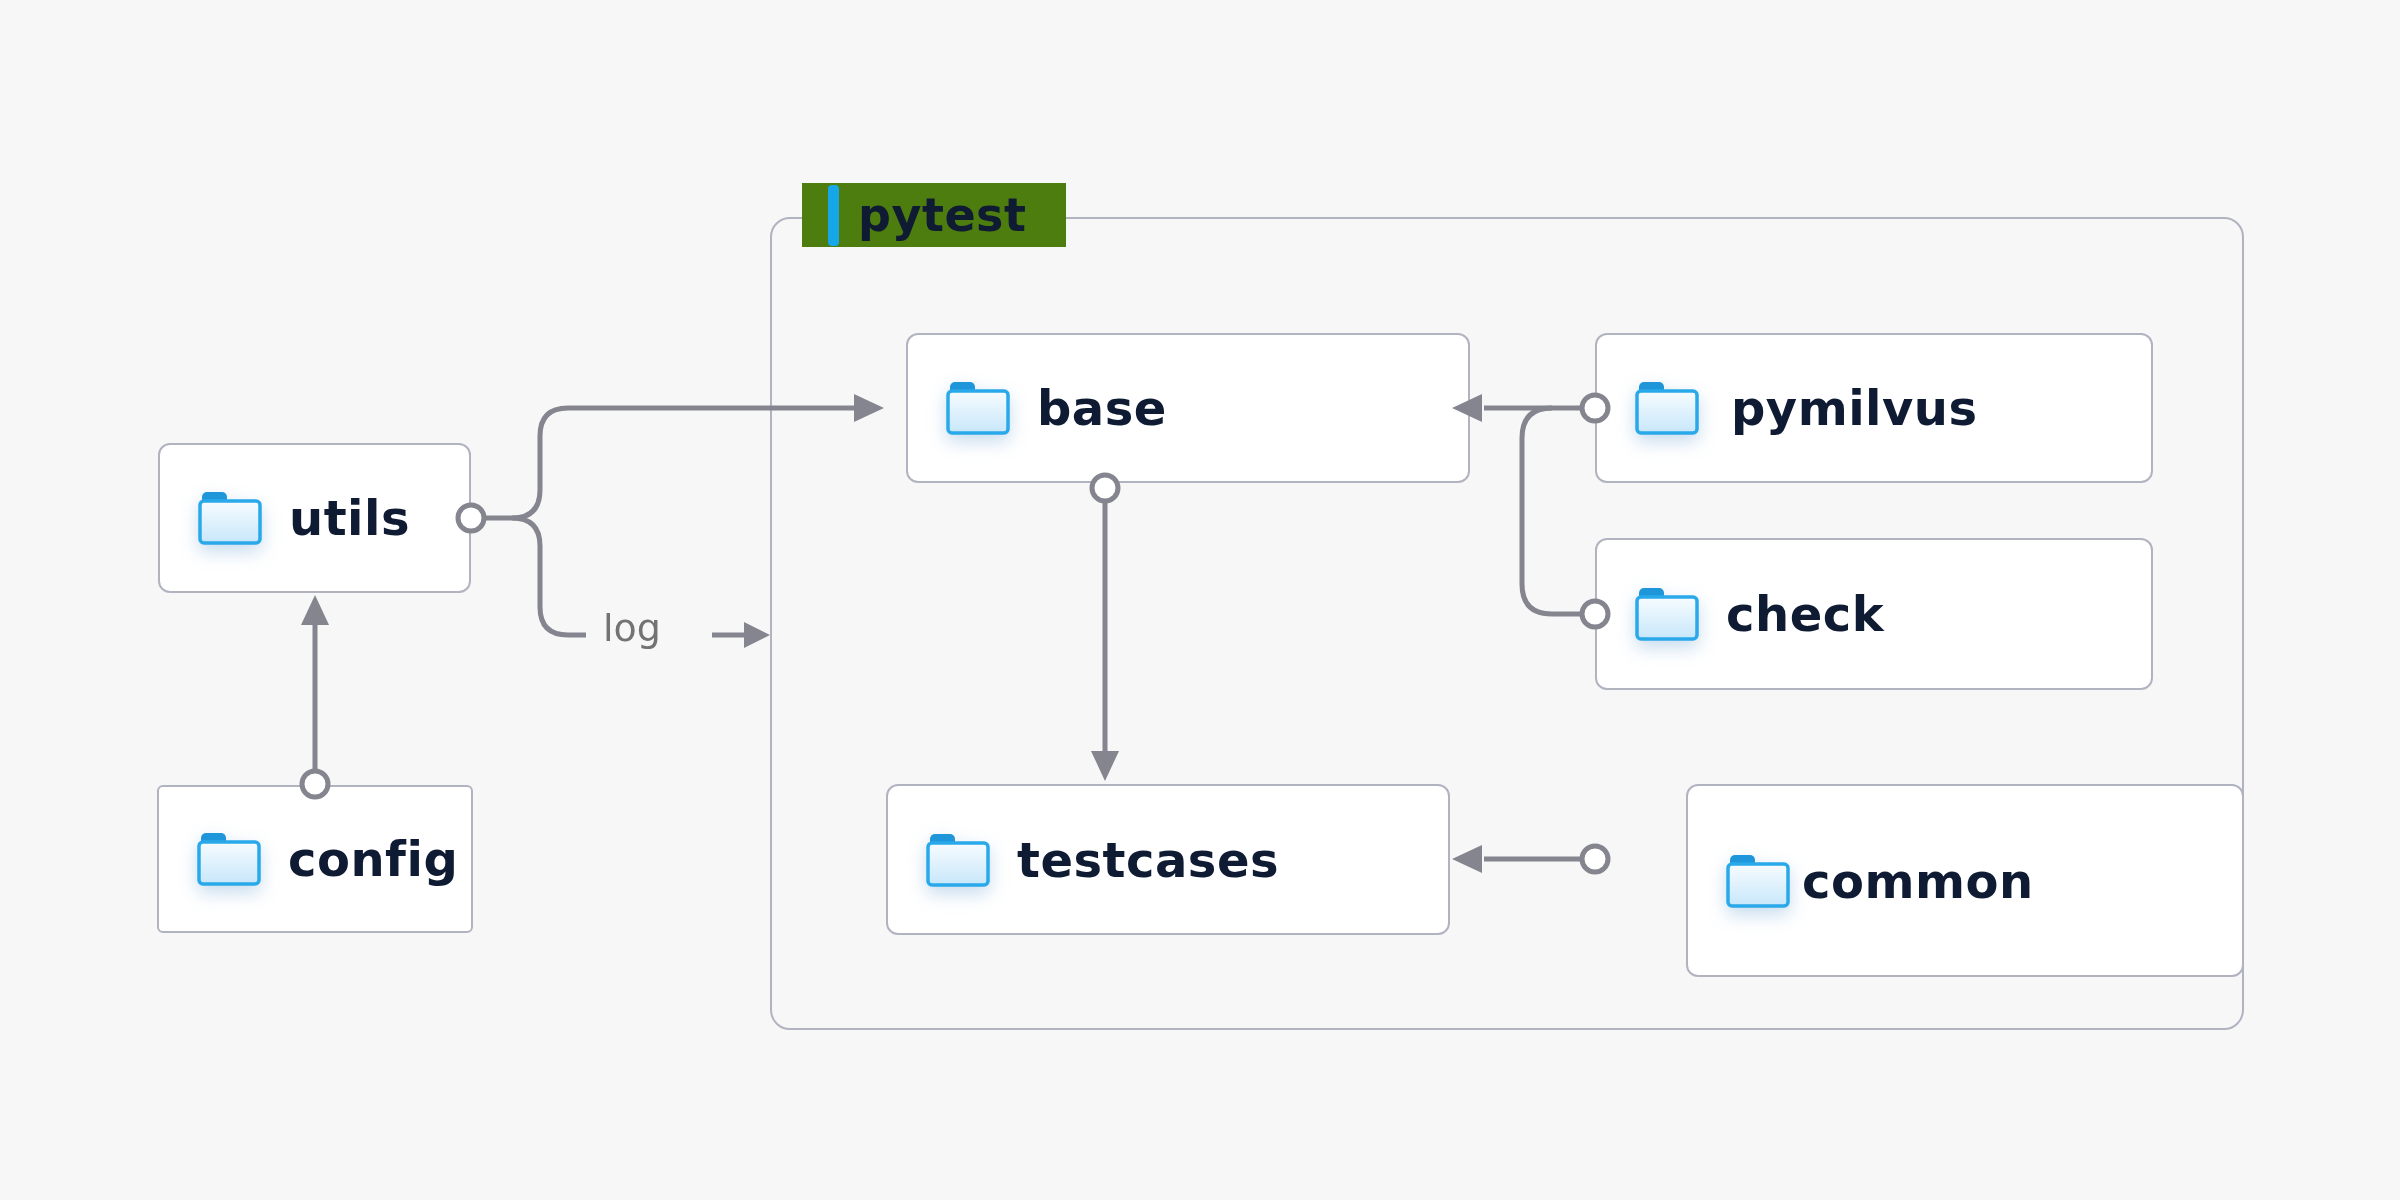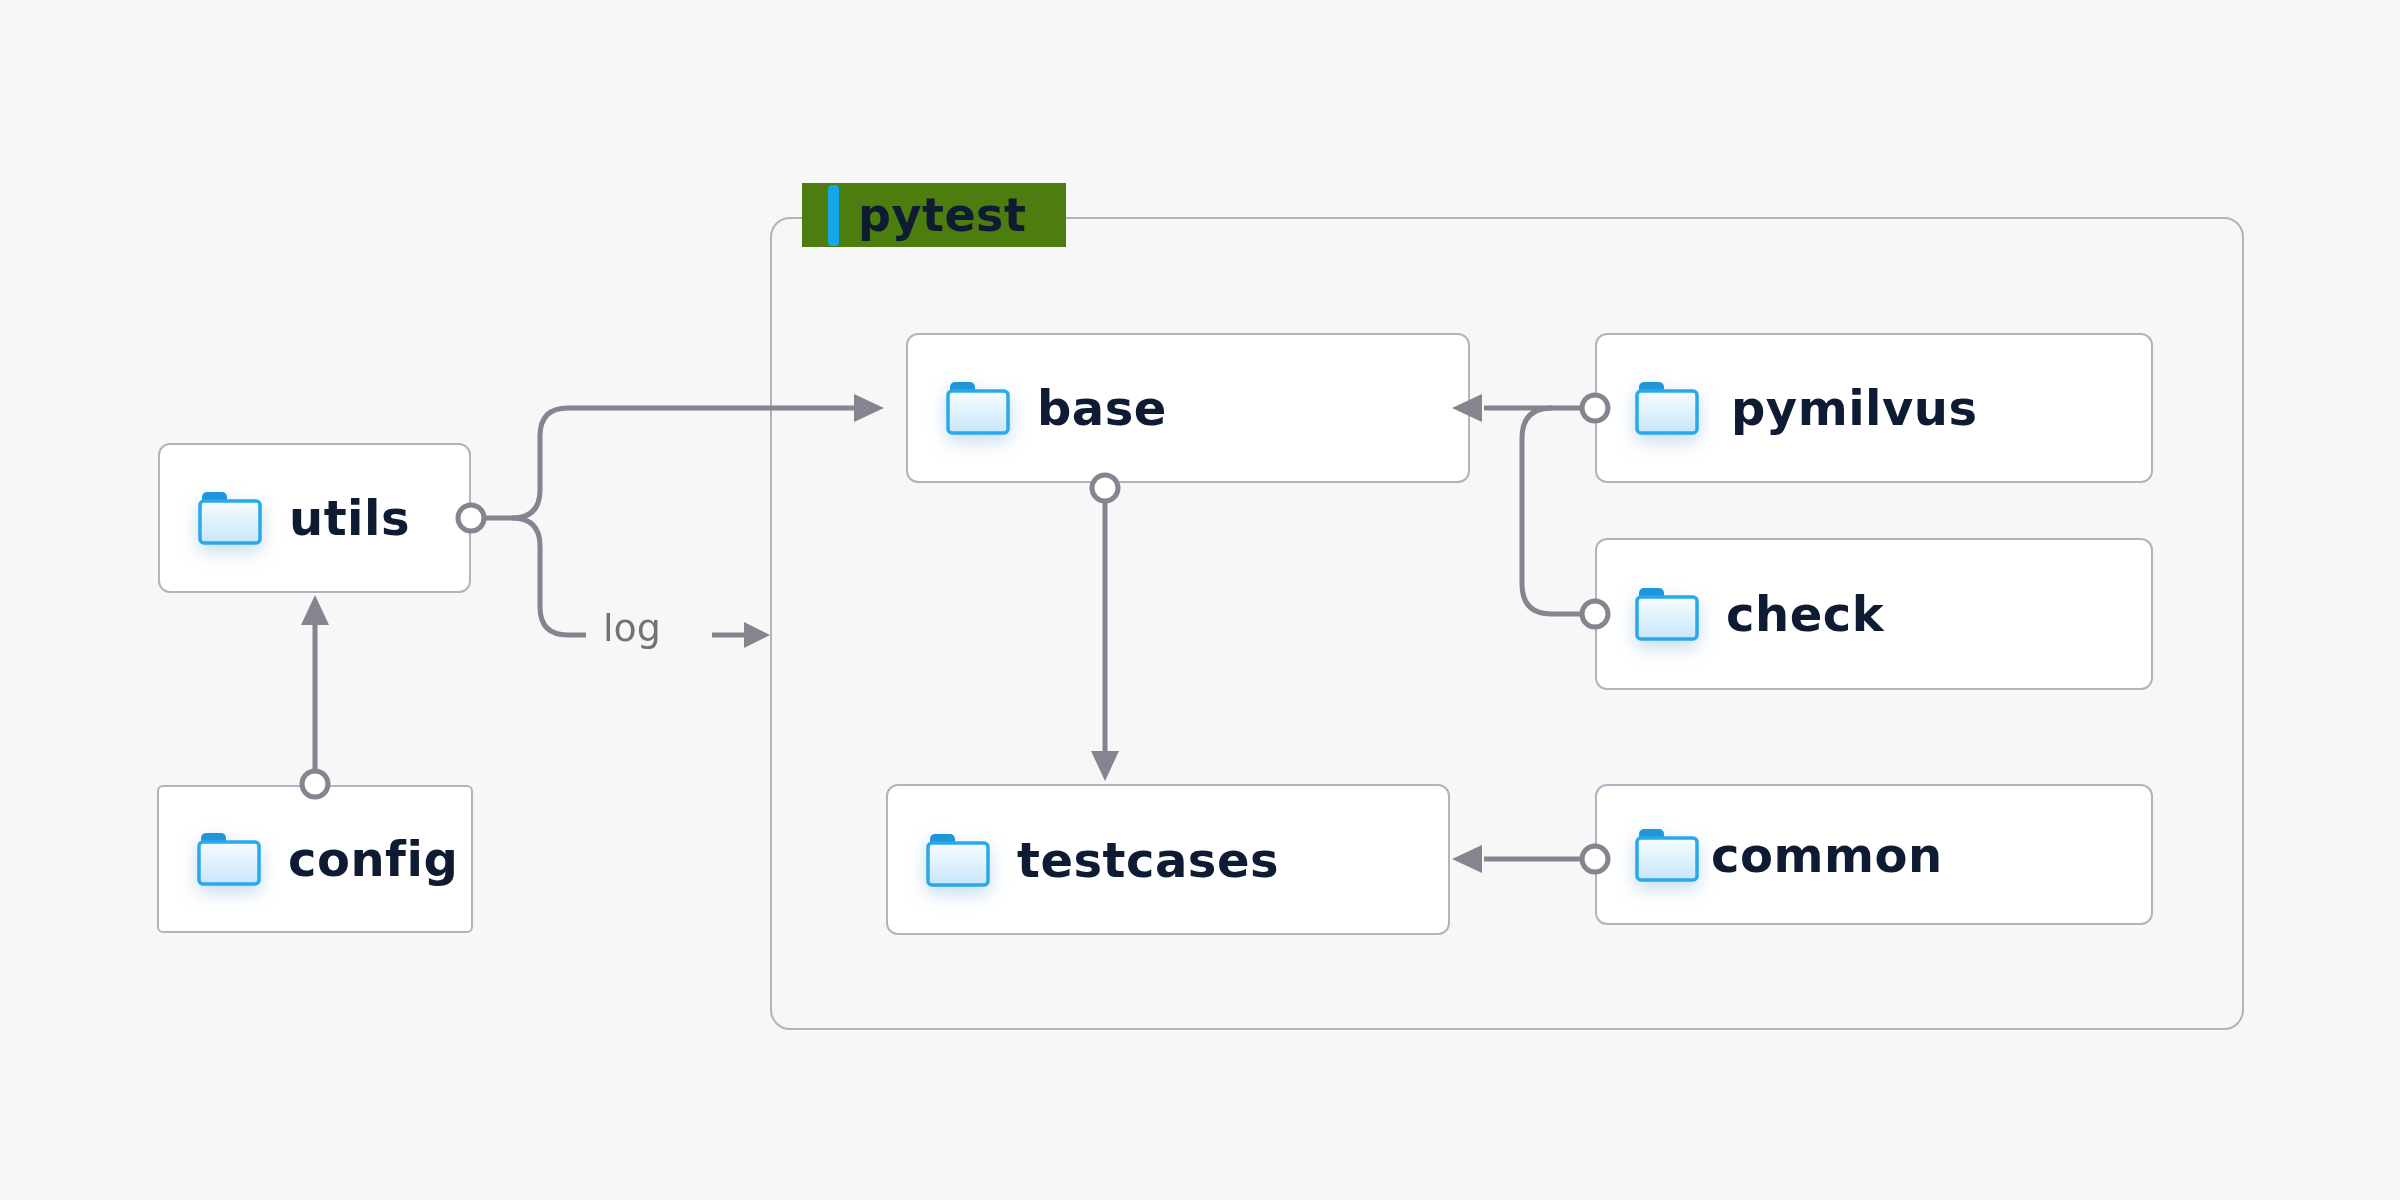--- a/index.html
+++ b/index.html
@@ -20,21 +20,21 @@
     box-sizing:border-box;display:flex;align-items:center;gap:27px;padding-left:38px;z-index:2;}
   .node span{font-size:48px;font-weight:700;color:#0e1b33;letter-spacing:.5px;}
   .folder{flex:0 0 auto;filter:drop-shadow(0 7px 9px rgba(70,140,200,.30));}
 
   .n-utils    {left:158px; top:443px; width:313px; height:150px;}
   .n-config   {left:157px; top:785px; width:316px; height:148px;border-radius:6px;}
   .n-base     {left:886px; top:333px; width:564px; height:150px;margin-left:20px;}
   .n-testcases{left:886px; top:784px; width:564px; height:151px;}
   .n-pymilvus {left:1595px;top:333px; width:558px; height:150px;gap:32px;}
   .n-check    {left:1595px;top:538px; width:558px; height:152px;}
-  .n-common   {left:1595px;top:784px; width:558px; height:141px;gap:12px;}
+  .n-common   {left:1686px;top:784px; width:558px; height:193px;gap:12px;}
 
   
   .edge-label{position:absolute;left:603px;top:606px;font-size:38px;color:#737373;z-index:2;}
 
   
   .overlay{position:absolute;left:0;top:0;z-index:4;pointer-events:none;}
   .defs-holder{position:absolute;width:0;height:0;overflow:hidden;}
 </style>
 </head>
 <body>

